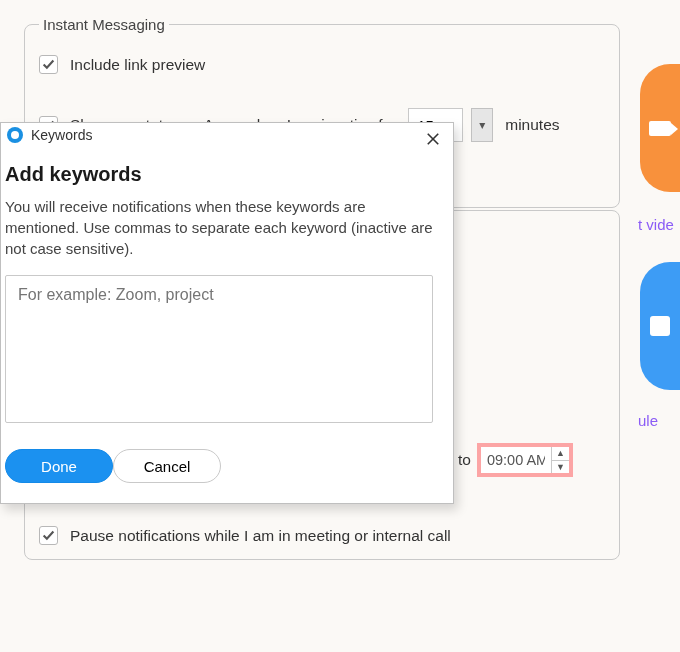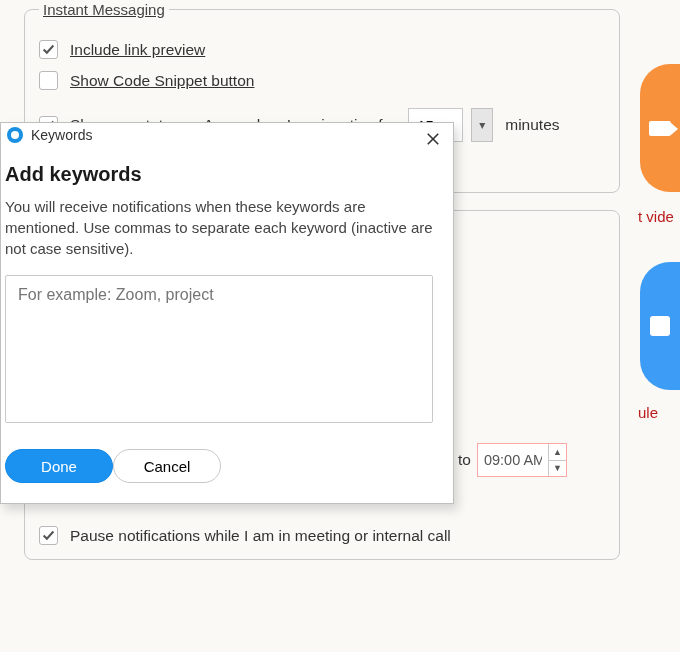--- a/index.html
+++ b/index.html
@@ -8,21 +8,21 @@
   
   .panel {
     position: absolute;
     border: 1px solid #c9c9c9;
     border-radius: 8px;
     padding: 10px 14px 14px 14px;
     background: #fbf9f6;
   }
   .panel legend { padding: 0 4px; font-size: 15px; color: #444; }
 
-  #messaging-panel { left: 24px; top: 1px; width: 596px; height: 192px; text-decoration: underline; }
+  #messaging-panel { left: 24px; top: 16px; width: 596px; height: 192px; }
 
   .option-row { display: flex; align-items: center; gap: 12px; margin-top: 12px; font-size: 15.5px; color: #333; }
 
   .chk {
     width: 19px; height: 19px;
     border: 1.5px solid #b8b8b8;
     border-radius: 3px;
     background: #fff;
     display: inline-flex; align-items: center; justify-content: center;
     flex-shrink: 0;
@@ -48,38 +48,38 @@
     margin-left: -4px;
   }
 
   #lower-panel { left: 24px; top: 210px; width: 596px; height: 350px; }
   #pause-row { position:absolute; left: 14px; bottom: 14px; }
 
   .to-label { font-size: 15.5px; color: #333; margin: 0 6px; }
 
   .time-box {
     display: inline-flex;
-    border: 1px solid #fca5a5;
+    border: 4px solid #fca5a5;
     background: #fff;
     height: 34px;
   }
   .time-box input {
     border: none; outline: none; width: 70px; padding: 0 6px; font-size: 14.5px; color: #555;
   }
   .time-steppers { display:flex; flex-direction:column; width:18px; border-left:1px solid #c9c9c9;}
   .time-steppers div { flex:1; display:flex; align-items:center; justify-content:center; font-size:9px; color:#555;}
   .time-steppers div:first-child { border-bottom:1px solid #c9c9c9; }
 
   .time-row { position:absolute; left: 430px; top: 443px; display:flex; align-items:center; }
 
   
   .side-btn { position:absolute; right:0; border-radius:30px 0 0 30px; display:flex; flex-direction:column; align-items:center; justify-content:center; color:#fff;}
   #side-orange { top:64px; width:40px; height:128px; background:#f8913c; }
   #side-blue   { top:262px; width:40px; height:128px; background:#3d9cf5; }
-  .side-caption { position:absolute; right:0; font-size:15px; color:#b91c1c;}
+  .side-caption { position:absolute; right:0; font-size:15px; color:#8b5cf6;margin-top:8px;}
   #cap1 { top: 208px; width:42px; text-align:left;}
   #cap2 { top: 404px; width:42px; text-align:left;}
   .cam-slot { width:22px; height:15px; background:#fff; border-radius:2px; position:relative;}
   .cam-slot::after { content:""; position:absolute; right:-7px; top:2px; width:0;height:0;border-top:6px solid transparent;border-bottom:6px solid transparent;border-left:7px solid #fff;}
   .cal-shape { width:20px; height:20px; background:#fff; border-radius:3px; position:relative;}
 
   
   .dialog {
     position:absolute; left:0; top:122px;
     width:454px;
@@ -138,26 +138,20 @@
 
   <div class="option-row">
     <span class="chk checked">
       <svg viewBox="0 0 16 16">
           <polyline points="2,8 6,12 14,3"></polyline>
         </svg>
     </span>
     <span>Include link preview</span>
   </div>
 
-  <div class="option-row">
-    <span class="chk">
-      
-    </span>
-    <span>Show Code Snippet button</span>
-  </div>
 </fieldset>
 
 <div class="minutes-row">
   <span class="chk checked">
     <svg viewBox="0 0 16 16">
         <polyline points="2,8 6,12 14,3"></polyline>
       </svg>
   </span>
   <span>Show my status as Away when I am inactive for</span>
   <input class="min-input" value="15" style="">

